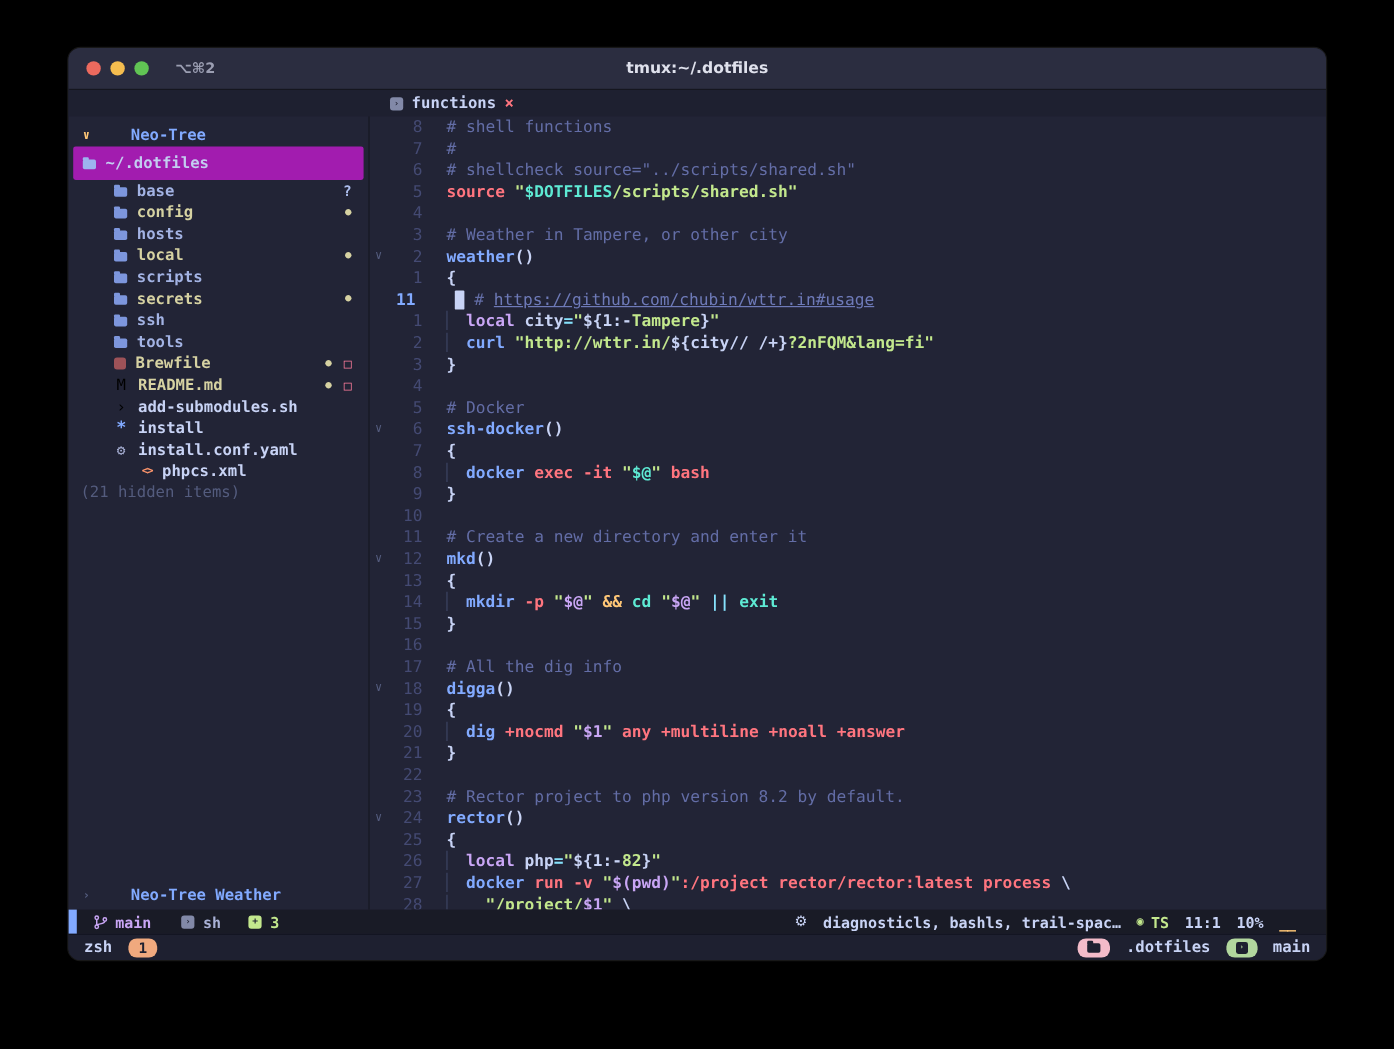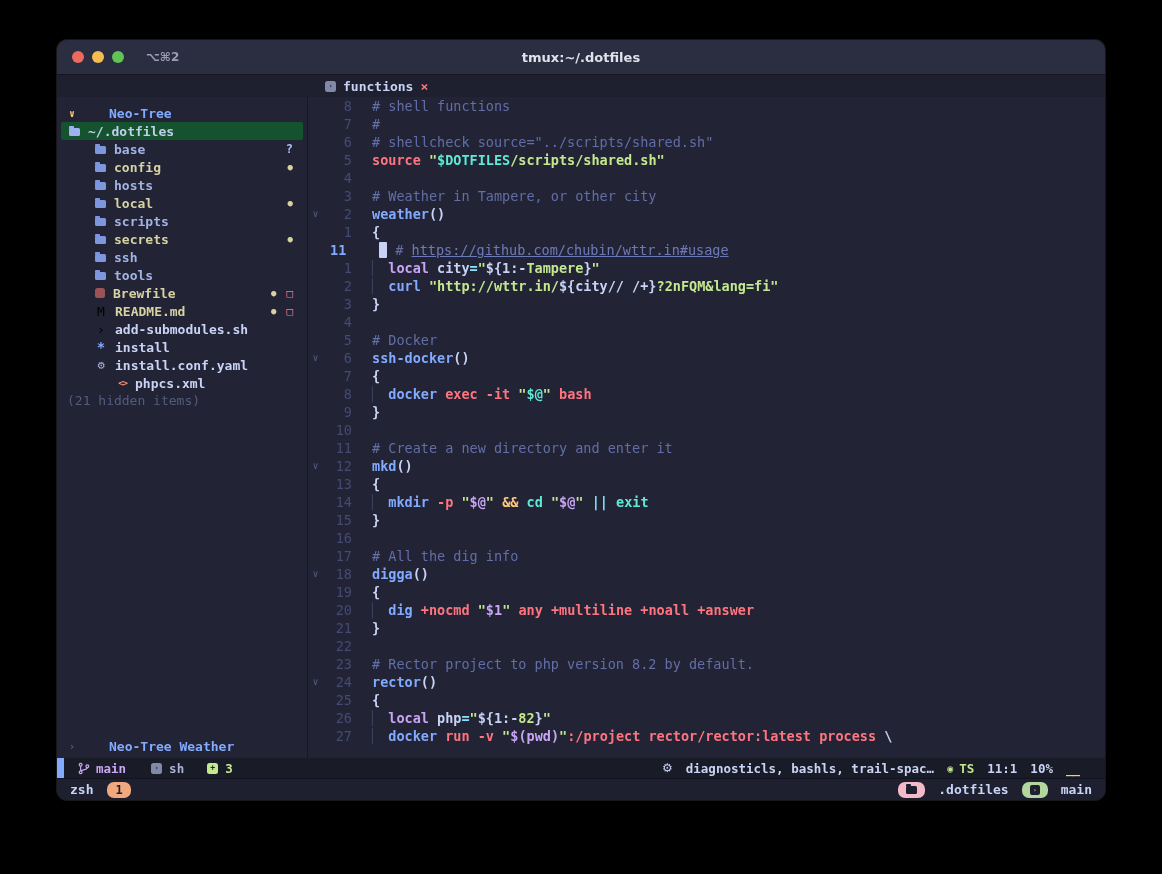--- a/index.html
+++ b/index.html
@@ -21,21 +21,21 @@
   .tab-close{color:#ff757f;font-weight:bold;font-size:13px;cursor:pointer;}
   .chip{width:11px;height:11px;border-radius:2.5px;background:#8289a8;display:inline-flex;align-items:center;justify-content:center;color:#1e2030;font-size:7px;font-weight:bold;line-height:1;}
   
   .content{flex:1 1 auto;display:flex;min-height:0;}
   .sidebar{width:250px;flex:0 0 auto;border-right:1px solid #171822;position:relative;font-size:13px;}
   .trow{height:18px;display:flex;align-items:center;gap:8px;padding:0 14px 0 10px;white-space:nowrap;}
   .tree-header{margin-top:7px;}
   .chev{color:#ffc777;font-size:10px;font-weight:bold;width:10px;text-align:center;}
   .chev.grey{color:#545c7e;}
   .tree-title{color:#82aaff;font-weight:bold;padding-left:24px;}
-  .tree-root{margin:0 4px;padding:0 10px 0 8px;background:#14532d;border-radius:2px;height:18px;display:flex;align-items:center;gap:8px;color:#c3cdf0;font-weight:bold;}
+  .tree-root{margin:0 4px;padding:0 10px 0 8px;background:#a21caf;border-radius:2px;height:28px;display:flex;align-items:center;gap:8px;color:#c3cdf0;font-weight:bold;}
   .titem{padding-left:38px;}
   .titem .lbl{flex:0 1 auto;overflow:hidden;}
   .lbl.dir{color:#a3b3e4;font-weight:bold;}
   .lbl.mod{color:#d6d2a2;font-weight:bold;}
   .lbl.file{color:#c8d3f5;font-weight:bold;}
   .badges{margin-left:auto;display:flex;gap:10px;align-items:center;}
   .bdg{font-size:9px;}
   .bdg.dot{color:#d6d2a2;}
   .bdg.q{color:#aebfee;font-size:12px;font-weight:bold;}
   .bdg.box{color:#fc7b9b;font-size:11px;}
@@ -249,20 +249,21 @@
         <div class="line"><span class="fold">∨</span><span class="num">18</span><span class="code"><span class="tk-b">digga</span><span class="tk-f">()</span></span></div>
         <div class="line"><span class="fold"></span><span class="num">19</span><span class="code"><span class="tk-f">{</span></span></div>
         <div class="line"><span class="fold"></span><span class="num">20</span><span class="code"><span class="tk-gd">▏ </span><span class="tk-b">dig</span><span class="tk-f"> </span><span class="tk-r">+nocmd</span><span class="tk-f"> </span><span class="tk-g">"</span><span class="tk-m">$1</span><span class="tk-g">"</span><span class="tk-f"> </span><span class="tk-r">any +multiline +noall +answer</span></span></div>
         <div class="line"><span class="fold"></span><span class="num">21</span><span class="code"><span class="tk-f">}</span></span></div>
         <div class="line"><span class="fold"></span><span class="num">22</span><span class="code"></span></div>
         <div class="line"><span class="fold"></span><span class="num">23</span><span class="code"><span class="tk-c"># Rector project to php version 8.2 by default.</span></span></div>
         <div class="line"><span class="fold">∨</span><span class="num">24</span><span class="code"><span class="tk-b">rector</span><span class="tk-f">()</span></span></div>
         <div class="line"><span class="fold"></span><span class="num">25</span><span class="code"><span class="tk-f">{</span></span></div>
         <div class="line"><span class="fold"></span><span class="num">26</span><span class="code"><span class="tk-gd">▏ </span><span class="tk-m">local</span><span class="tk-f"> php</span><span class="tk-cy">=</span><span class="tk-g">"</span><span class="tk-f">${1:-</span><span class="tk-g">82</span><span class="tk-f">}</span><span class="tk-g">"</span></span></div>
         <div class="line"><span class="fold"></span><span class="num">27</span><span class="code"><span class="tk-gd">▏ </span><span class="tk-b">docker</span><span class="tk-f"> </span><span class="tk-r">run -v</span><span class="tk-f"> </span><span class="tk-g">"</span><span class="tk-m">$(pwd)</span><span class="tk-g">"</span><span class="tk-r">:/project rector/rector:latest process</span><span class="tk-f"> \</span></span></div>
+        <div class="line"><span class="fold"></span><span class="num">28</span><span class="code"><span class="tk-gd">▏   </span><span class="tk-g">"/project/</span><span class="tk-m">$1</span><span class="tk-g">"</span><span class="tk-f"> \</span></span></div>
       </div>
   </div>
 
   <div class="statusline">
     <div class="modebar"></div>
     <div class="sl-left">
       <span class="sl-branch">
         <svg width="12" height="13" viewBox="0 0 16 16">
           <circle cx="3.5" cy="3" r="1.9" fill="none" stroke="#c9a6f5" stroke-width="1.6"></circle>
           <circle cx="3.5" cy="13" r="1.9" fill="none" stroke="#c9a6f5" stroke-width="1.6"></circle>

